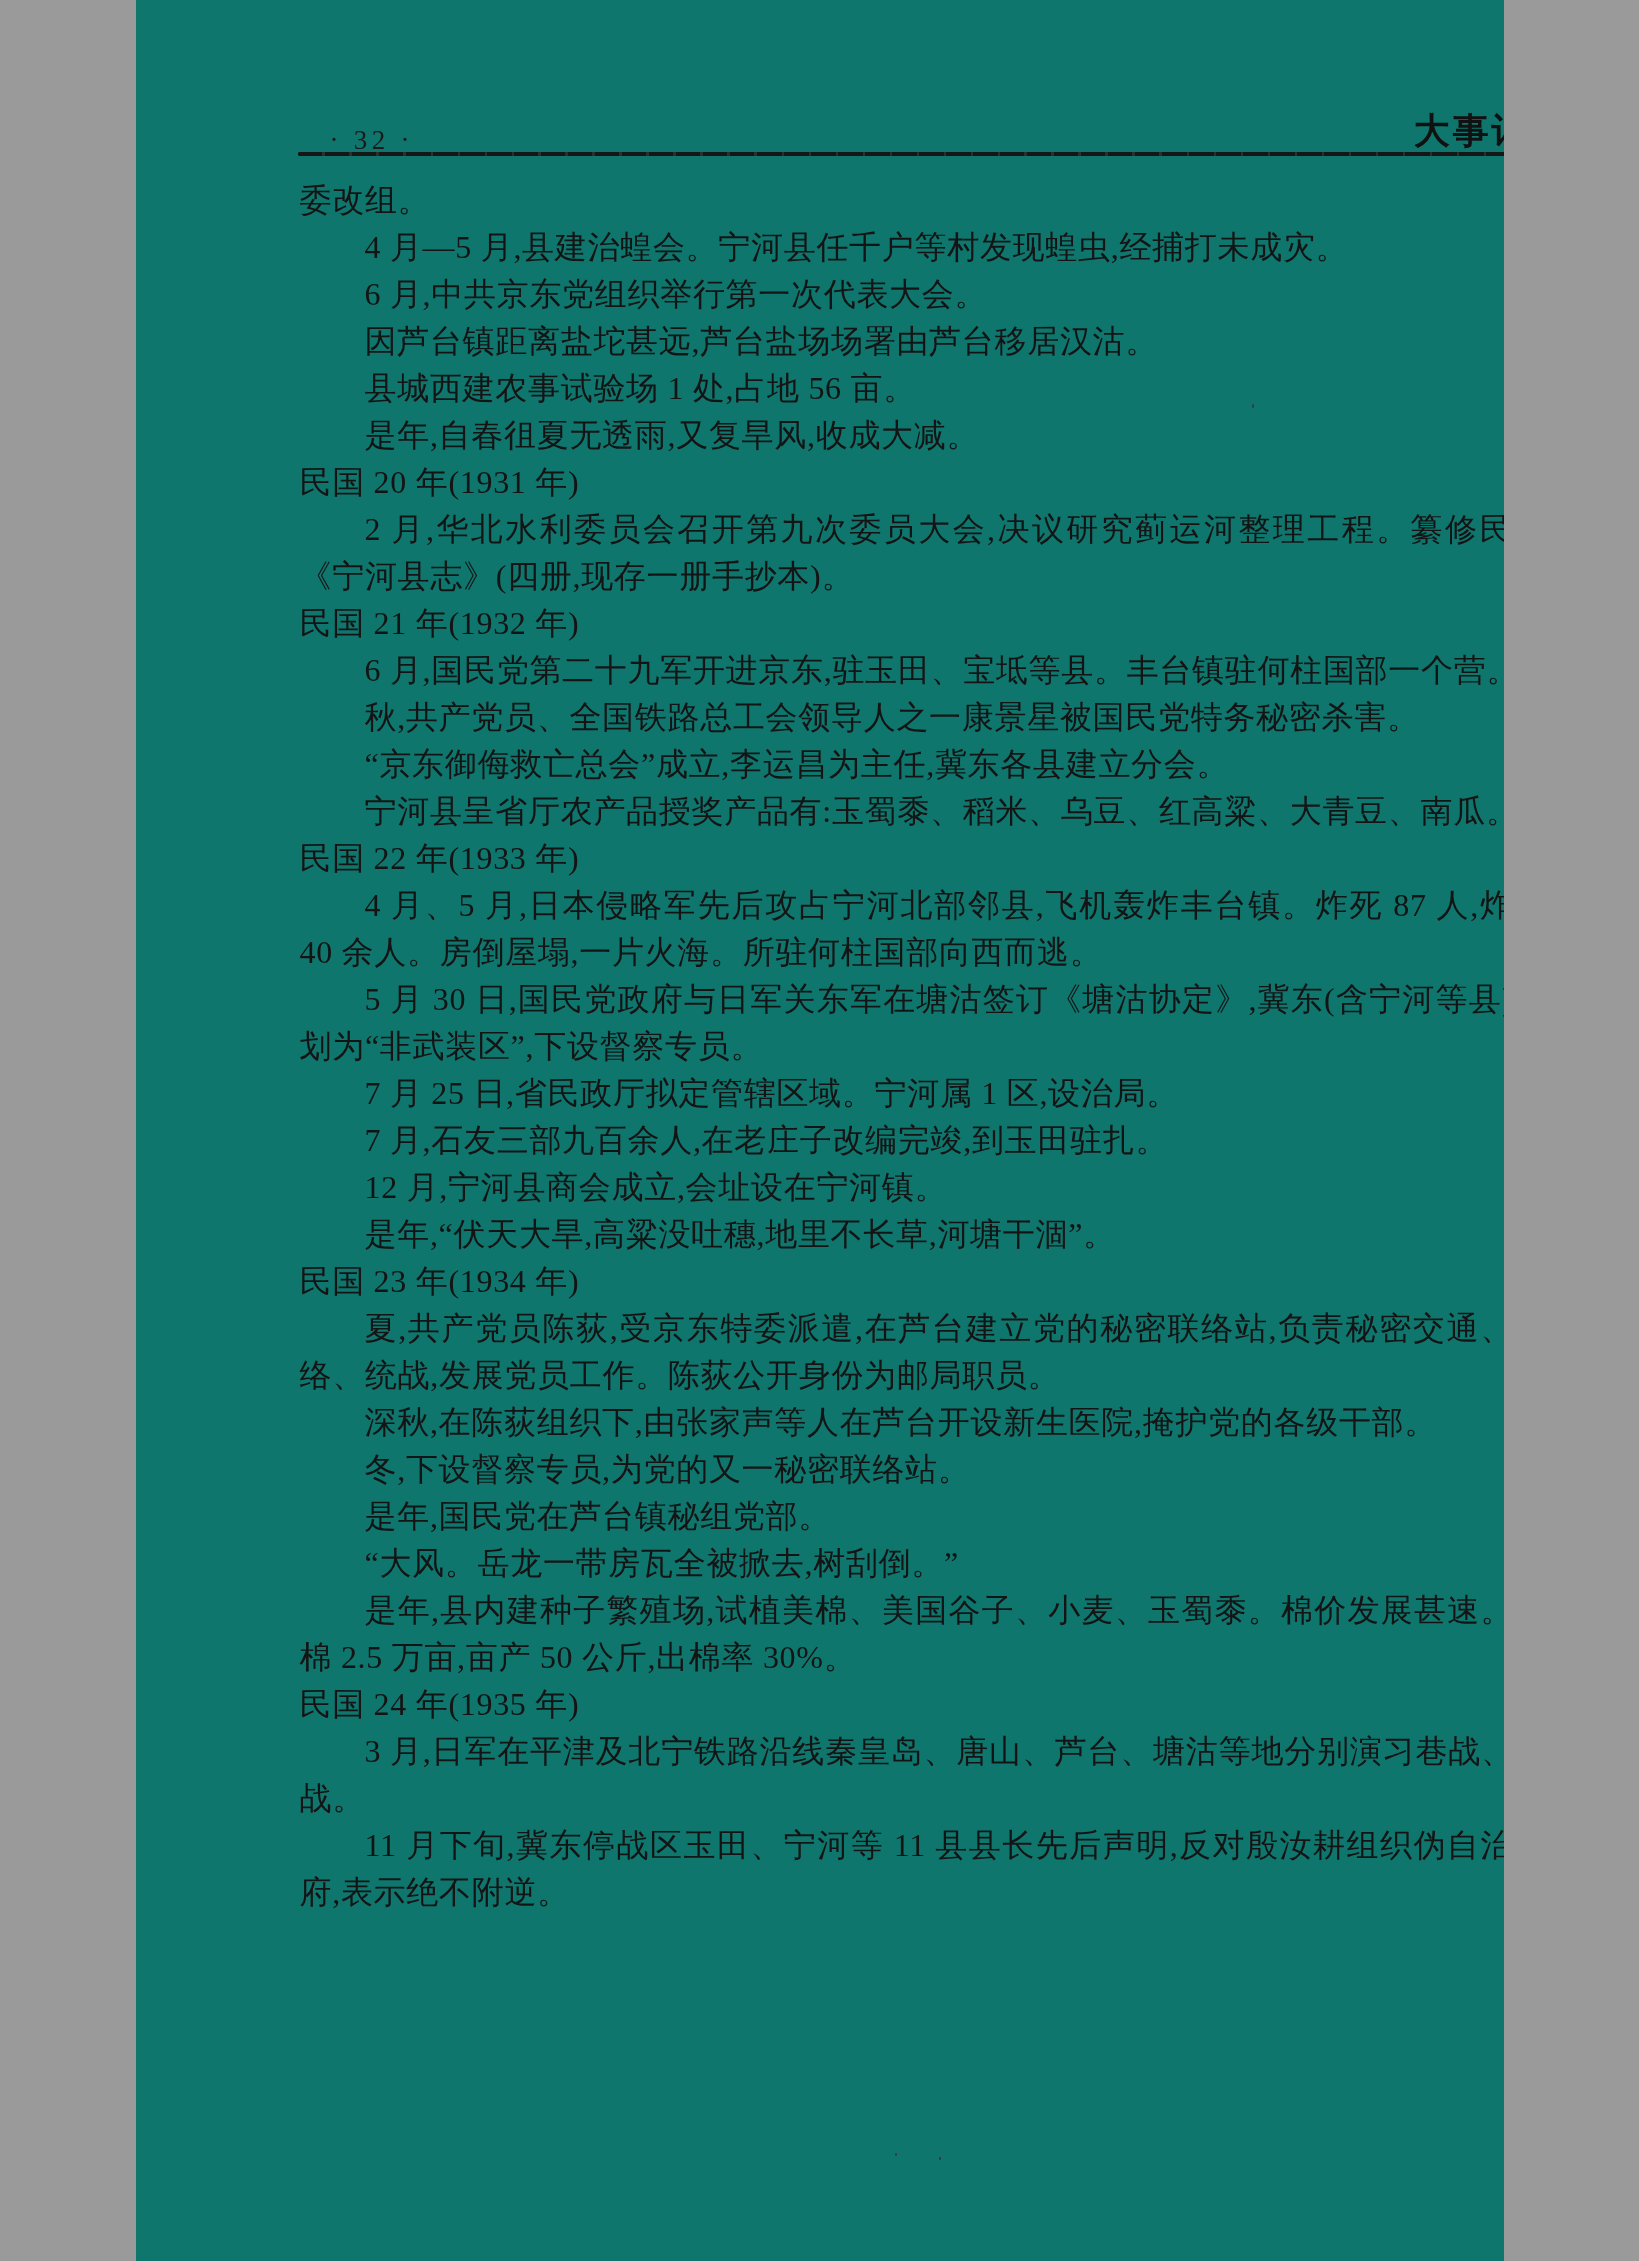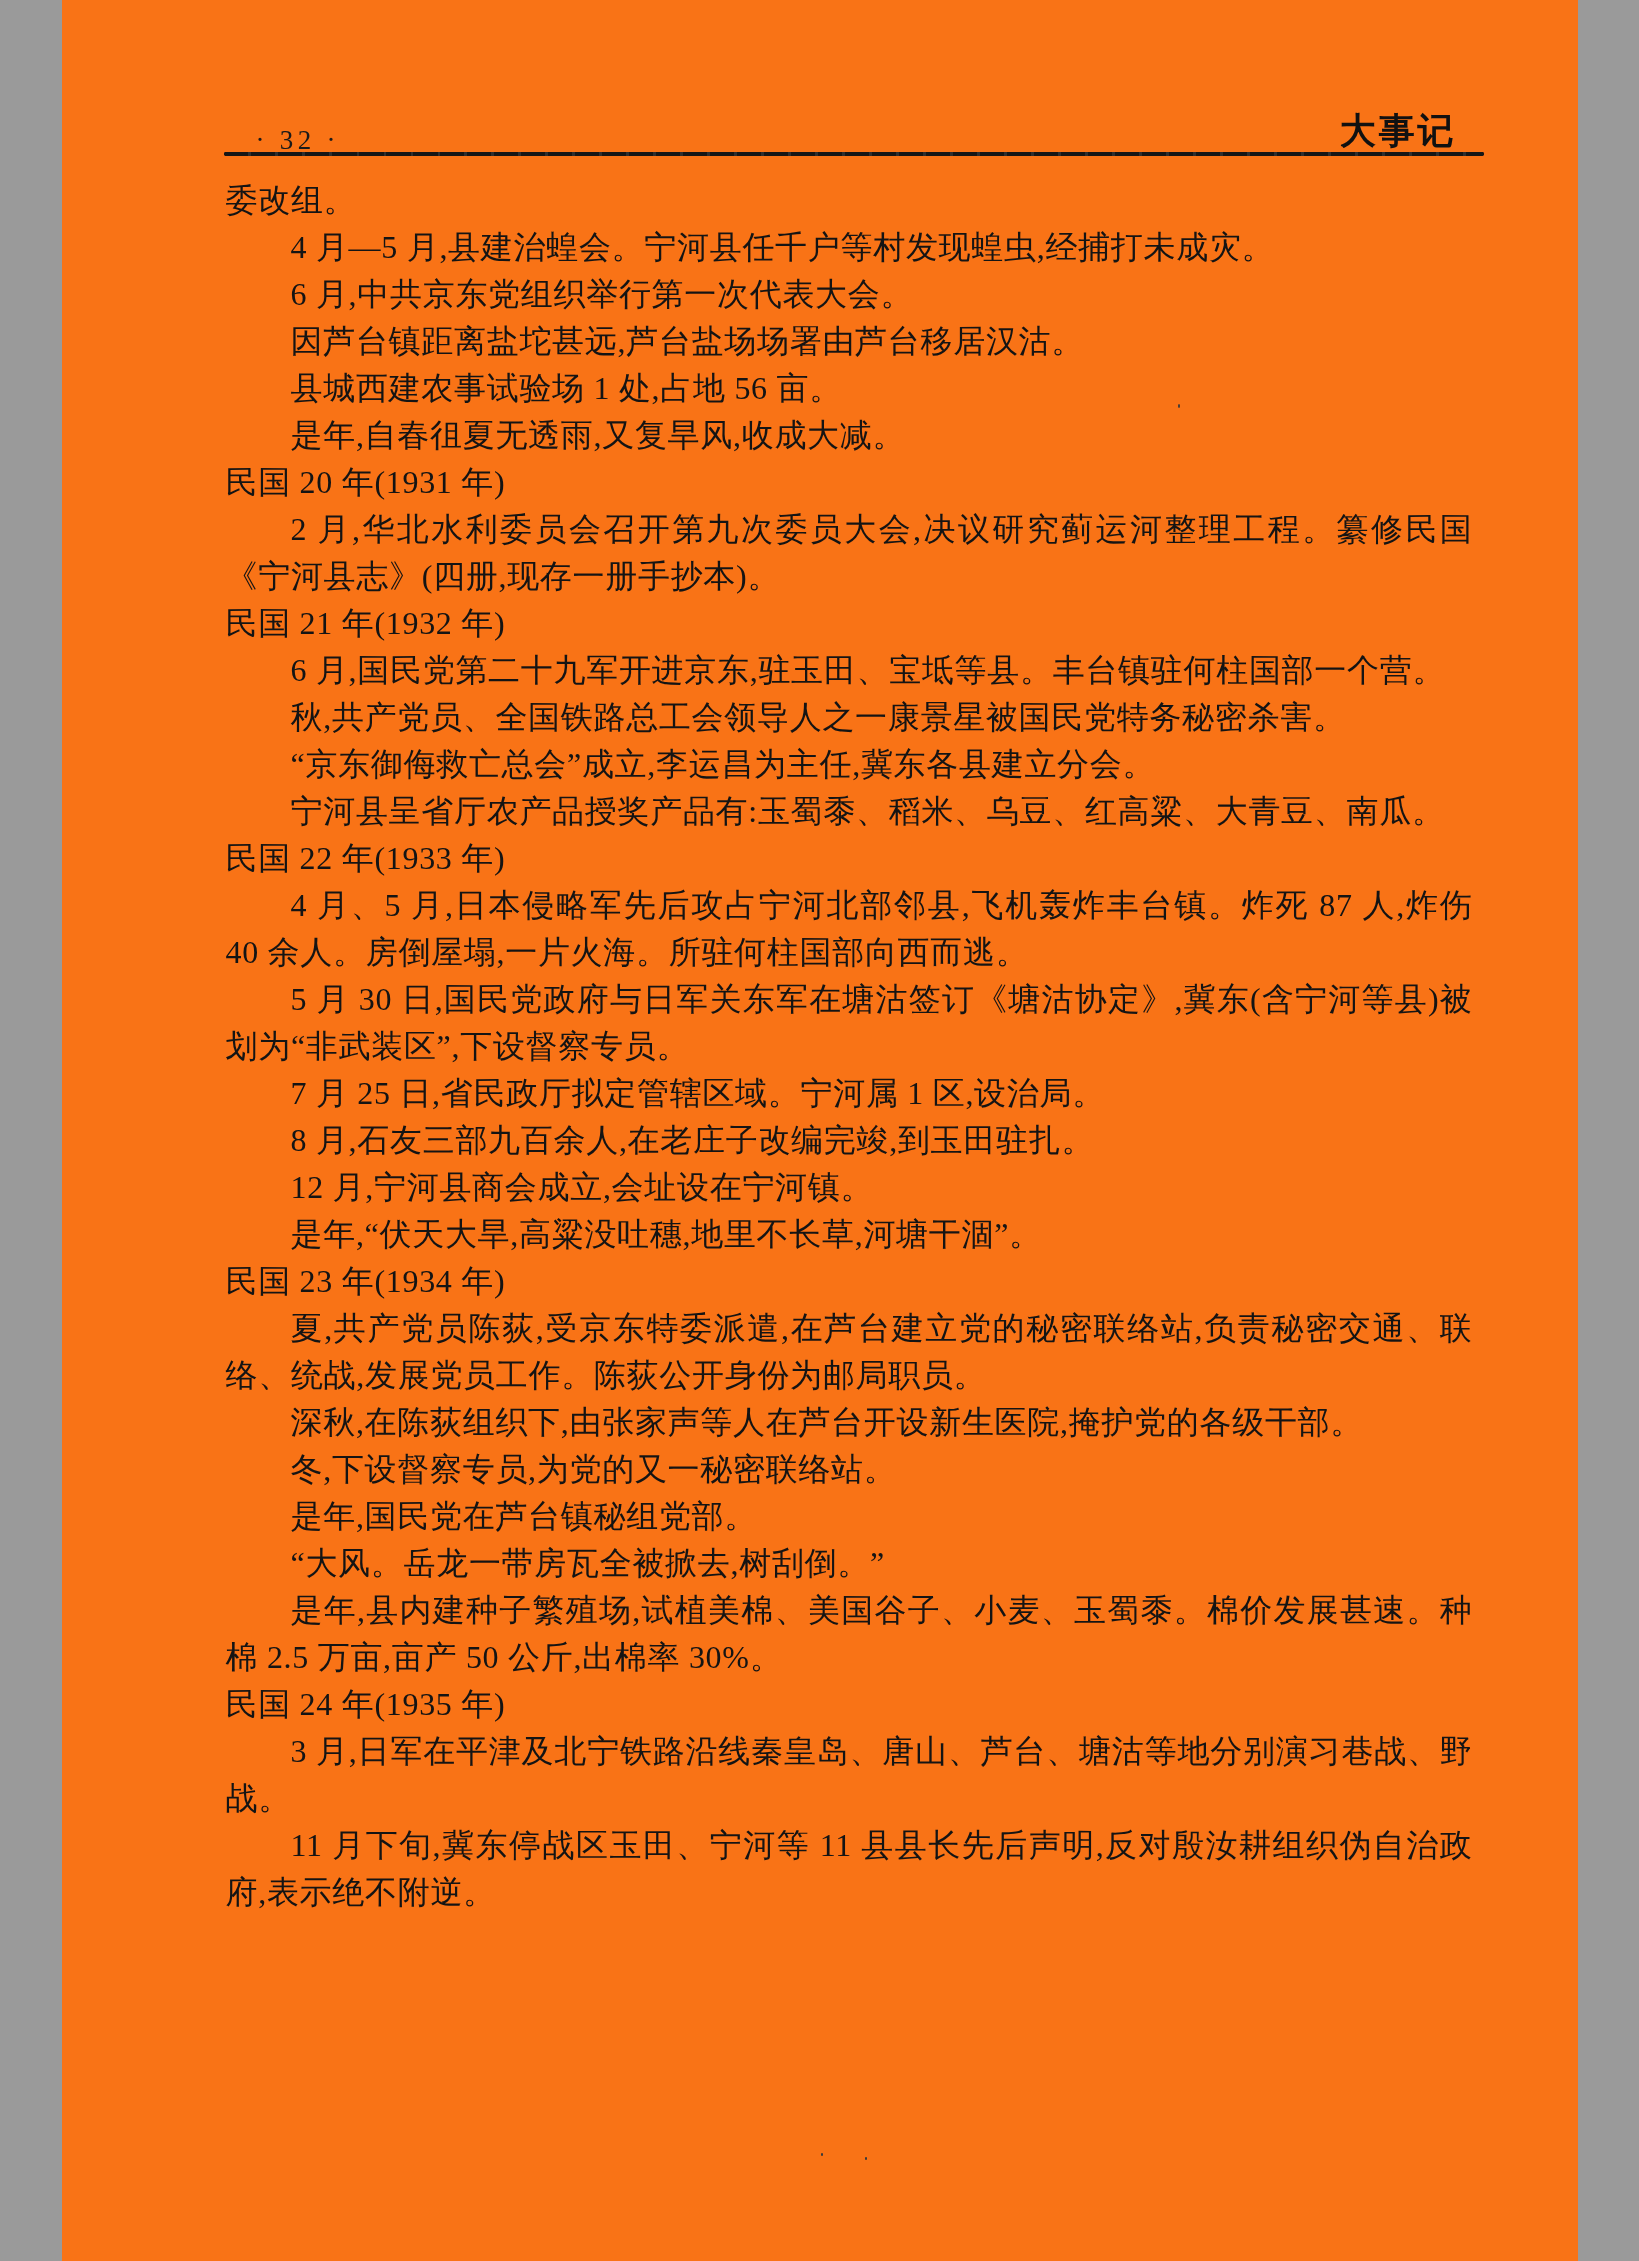--- a/index.html
+++ b/index.html
@@ -2,24 +2,24 @@
 <html style="font-size:11.5px"><head>
 <meta charset="utf-8">
 <style>
   html, body {
     margin: 0;
     padding: 0;
     background: #9a9a9a;
   }
   .page {
     position: relative;
-    width: 1516px;
+    width: 1368px;
     height: 2261px;
     margin: 0 auto;
-    background: #f97316;
+    background: #0f766e;
     overflow: hidden;
     font-family: "Liberation Serif", "DejaVu Serif", serif;
     color: #141414;
     text-decoration: underline;
   }
   
   .page-header {
     position: absolute;
     top: 107px;
     left: 162px;
@@ -122,21 +122,21 @@
       <p class="entry">2 月,华北水利委员会召开第九次委员大会,决议研究蓟运河整理工程。纂修民国《宁河县志》(四册,现存一册手抄本)。</p>
       <p class="year">民国 21 年(1932 年)</p>
       <p class="entry">6 月,国民党第二十九军开进京东,驻玉田、宝坻等县。丰台镇驻何柱国部一个营。</p>
       <p class="entry">秋,共产党员、全国铁路总工会领导人之一康景星被国民党特务秘密杀害。</p>
       <p class="entry">“京东御侮救亡总会”成立,李运昌为主任,冀东各县建立分会。</p>
       <p class="entry">宁河县呈省厅农产品授奖产品有:玉蜀黍、稻米、乌豆、红高粱、大青豆、南瓜。</p>
       <p class="year">民国 22 年(1933 年)</p>
       <p class="entry">4 月、5 月,日本侵略军先后攻占宁河北部邻县,飞机轰炸丰台镇。炸死 87 人,炸伤 40 余人。房倒屋塌,一片火海。所驻何柱国部向西而逃。</p>
       <p class="entry">5 月 30 日,国民党政府与日军关东军在塘沽签订《塘沽协定》,冀东(含宁河等县)被划为“非武装区”,下设督察专员。</p>
       <p class="entry">7 月 25 日,省民政厅拟定管辖区域。宁河属 1 区,设治局。</p>
-      <p class="entry">8 月,石友三部九百余人,在老庄子改编完竣,到玉田驻扎。</p>
+      <p class="entry">7 月,石友三部九百余人,在老庄子改编完竣,到玉田驻扎。</p>
       <p class="entry">12 月,宁河县商会成立,会址设在宁河镇。</p>
       <p class="entry">是年,“伏天大旱,高粱没吐穗,地里不长草,河塘干涸”。</p>
       <p class="year">民国 23 年(1934 年)</p>
       <p class="entry">夏,共产党员陈荻,受京东特委派遣,在芦台建立党的秘密联络站,负责秘密交通、联络、统战,发展党员工作。陈荻公开身份为邮局职员。</p>
       <p class="entry">深秋,在陈荻组织下,由张家声等人在芦台开设新生医院,掩护党的各级干部。</p>
       <p class="entry">冬,下设督察专员,为党的又一秘密联络站。</p>
       <p class="entry">是年,国民党在芦台镇秘组党部。</p>
       <p class="entry">“大风。岳龙一带房瓦全被掀去,树刮倒。”</p>
       <p class="entry">是年,县内建种子繁殖场,试植美棉、美国谷子、小麦、玉蜀黍。棉价发展甚速。种棉 2.5 万亩,亩产 50 公斤,出棉率 30%。</p>
       <p class="year">民国 24 年(1935 年)</p>

